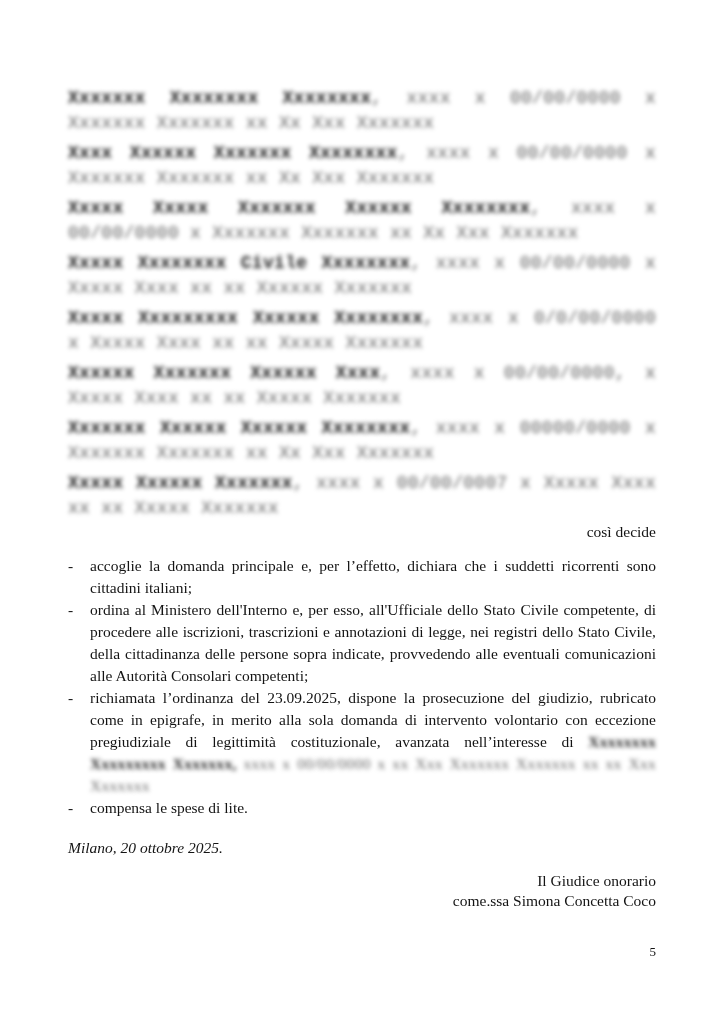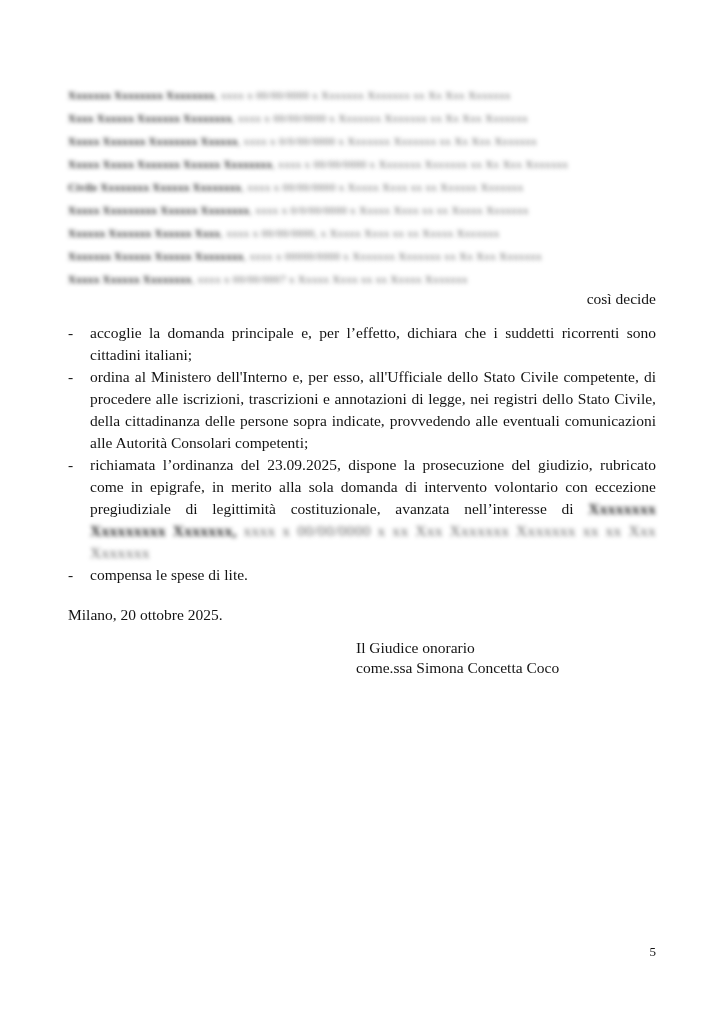--- a/index.html
+++ b/index.html
@@ -12,24 +12,25 @@
   }
   .page {
     position: relative;
     box-sizing: border-box;
     width: 724px; height: 1024px;
     padding: 86px 68px 0 68px;
     background: #ffffff;
   }
   .party-list { margin: 0 0 0 0; }
   .party-line {
-    font-size: 11px;
-    line-height: 18px;
+    font-size: 18px;
+    line-height: 25px;
     margin-bottom: 5px;
     text-align: justify;
+    font-family: Liberation Mono, monospace;
   }
   .party-line:last-child { margin-bottom: 0; }
   
   .red-b {
     color: transparent;
     text-shadow: 0 0 4px rgba(0,0,0,0.88);
     font-weight: bold;
     letter-spacing: 0.3px;
   }
   .red-r {
@@ -54,51 +55,51 @@
     margin: 0;
   }
   .decision-item .marker {
     position: absolute;
     left: 0; top: 0;
   }
   .date-line {
     margin-top: 18px;
     font-size: 15.5px;
     line-height: 22px;
+    font-style: italic;
   }
   .signature {
     width: 300px;
     margin: 12px 0 0 auto;
-    text-align: left;
+    text-align: right;
     font-size: 15.5px;
     line-height: 20px;
   }
   .page-number {
     position: absolute;
     top: 944px;
     right: 68px;
     font-size: 13px;
     line-height: 16px;
   }
 </style>
 </head>
 <body>
 
 <div class="page">
 
   <div class="party-list">
     <div class="party-line"><span class="red-b">Xxxxxxx Xxxxxxxx Xxxxxxxx</span><span class="red-r">, xxxx x 00/00/0000 x Xxxxxxx Xxxxxxx xx Xx Xxx Xxxxxxx</span></div>
     <div class="party-line"><span class="red-b">Xxxx Xxxxxx Xxxxxxx Xxxxxxxx</span><span class="red-r">, xxxx x 00/00/0000 x Xxxxxxx Xxxxxxx xx Xx Xxx Xxxxxxx</span></div>
-    <div class="party-line"><span class="red-b">Xxxxx Xxxxxxx Xxxxxxxx Xxxxxx</span><span class="red-r">, xxxx x 0/0/00/0000 x Xxxxxxx Xxxxxxx xx Xx Xxx Xxxxxxx</span></div>
     <div class="party-line"><span class="red-b">Xxxxx Xxxxx Xxxxxxx Xxxxxx Xxxxxxxx</span><span class="red-r">, xxxx x 00/00/0000 x Xxxxxxx Xxxxxxx xx Xx Xxx Xxxxxxx</span></div>
-    <div class="party-line"><span class="red-b">Civile Xxxxxxxx Xxxxxx Xxxxxxxx</span><span class="red-r">, xxxx x 00/00/0000 x Xxxxx Xxxx xx xx Xxxxxx Xxxxxxx</span></div>
+    <div class="party-line"><span class="red-b">Xxxxx Xxxxxxxx Civile Xxxxxxxx</span><span class="red-r">, xxxx x 00/00/0000 x Xxxxx Xxxx xx xx Xxxxxx Xxxxxxx</span></div>
     <div class="party-line"><span class="red-b">Xxxxx Xxxxxxxxx Xxxxxx Xxxxxxxx</span><span class="red-r">, xxxx x 0/0/00/0000 x Xxxxx Xxxx xx xx Xxxxx Xxxxxxx</span></div>
     <div class="party-line"><span class="red-b">Xxxxxx Xxxxxxx Xxxxxx Xxxx</span><span class="red-r">, xxxx x 00/00/0000, x Xxxxx Xxxx xx xx Xxxxx Xxxxxxx</span></div>
     <div class="party-line"><span class="red-b">Xxxxxxx Xxxxxx Xxxxxx Xxxxxxxx</span><span class="red-r">, xxxx x 00000/0000 x Xxxxxxx Xxxxxxx xx Xx Xxx Xxxxxxx</span></div>
-    <div class="party-line"><span class="red-b">Xxxxx Xxxxxx Xxxxxxxx</span><span class="red-r">, xxxx x 00/00/0007 x Xxxxx Xxxx xx xx Xxxxx Xxxxxxx</span></div>
+    <div class="party-line"><span class="red-b">Xxxxx Xxxxxx Xxxxxxx</span><span class="red-r">, xxxx x 00/00/0007 x Xxxxx Xxxx xx xx Xxxxx Xxxxxxx</span></div>
   </div>
 
   <div class="heading">così decide</div>
 
   <div class="decision-list">
 
     <div class="decision-item">
       <span class="marker">-</span>
       <span>accoglie la domanda principale e, per l’effetto, dichiara che i suddetti ricorrenti sono cittadini italiani;</span>
     </div>

